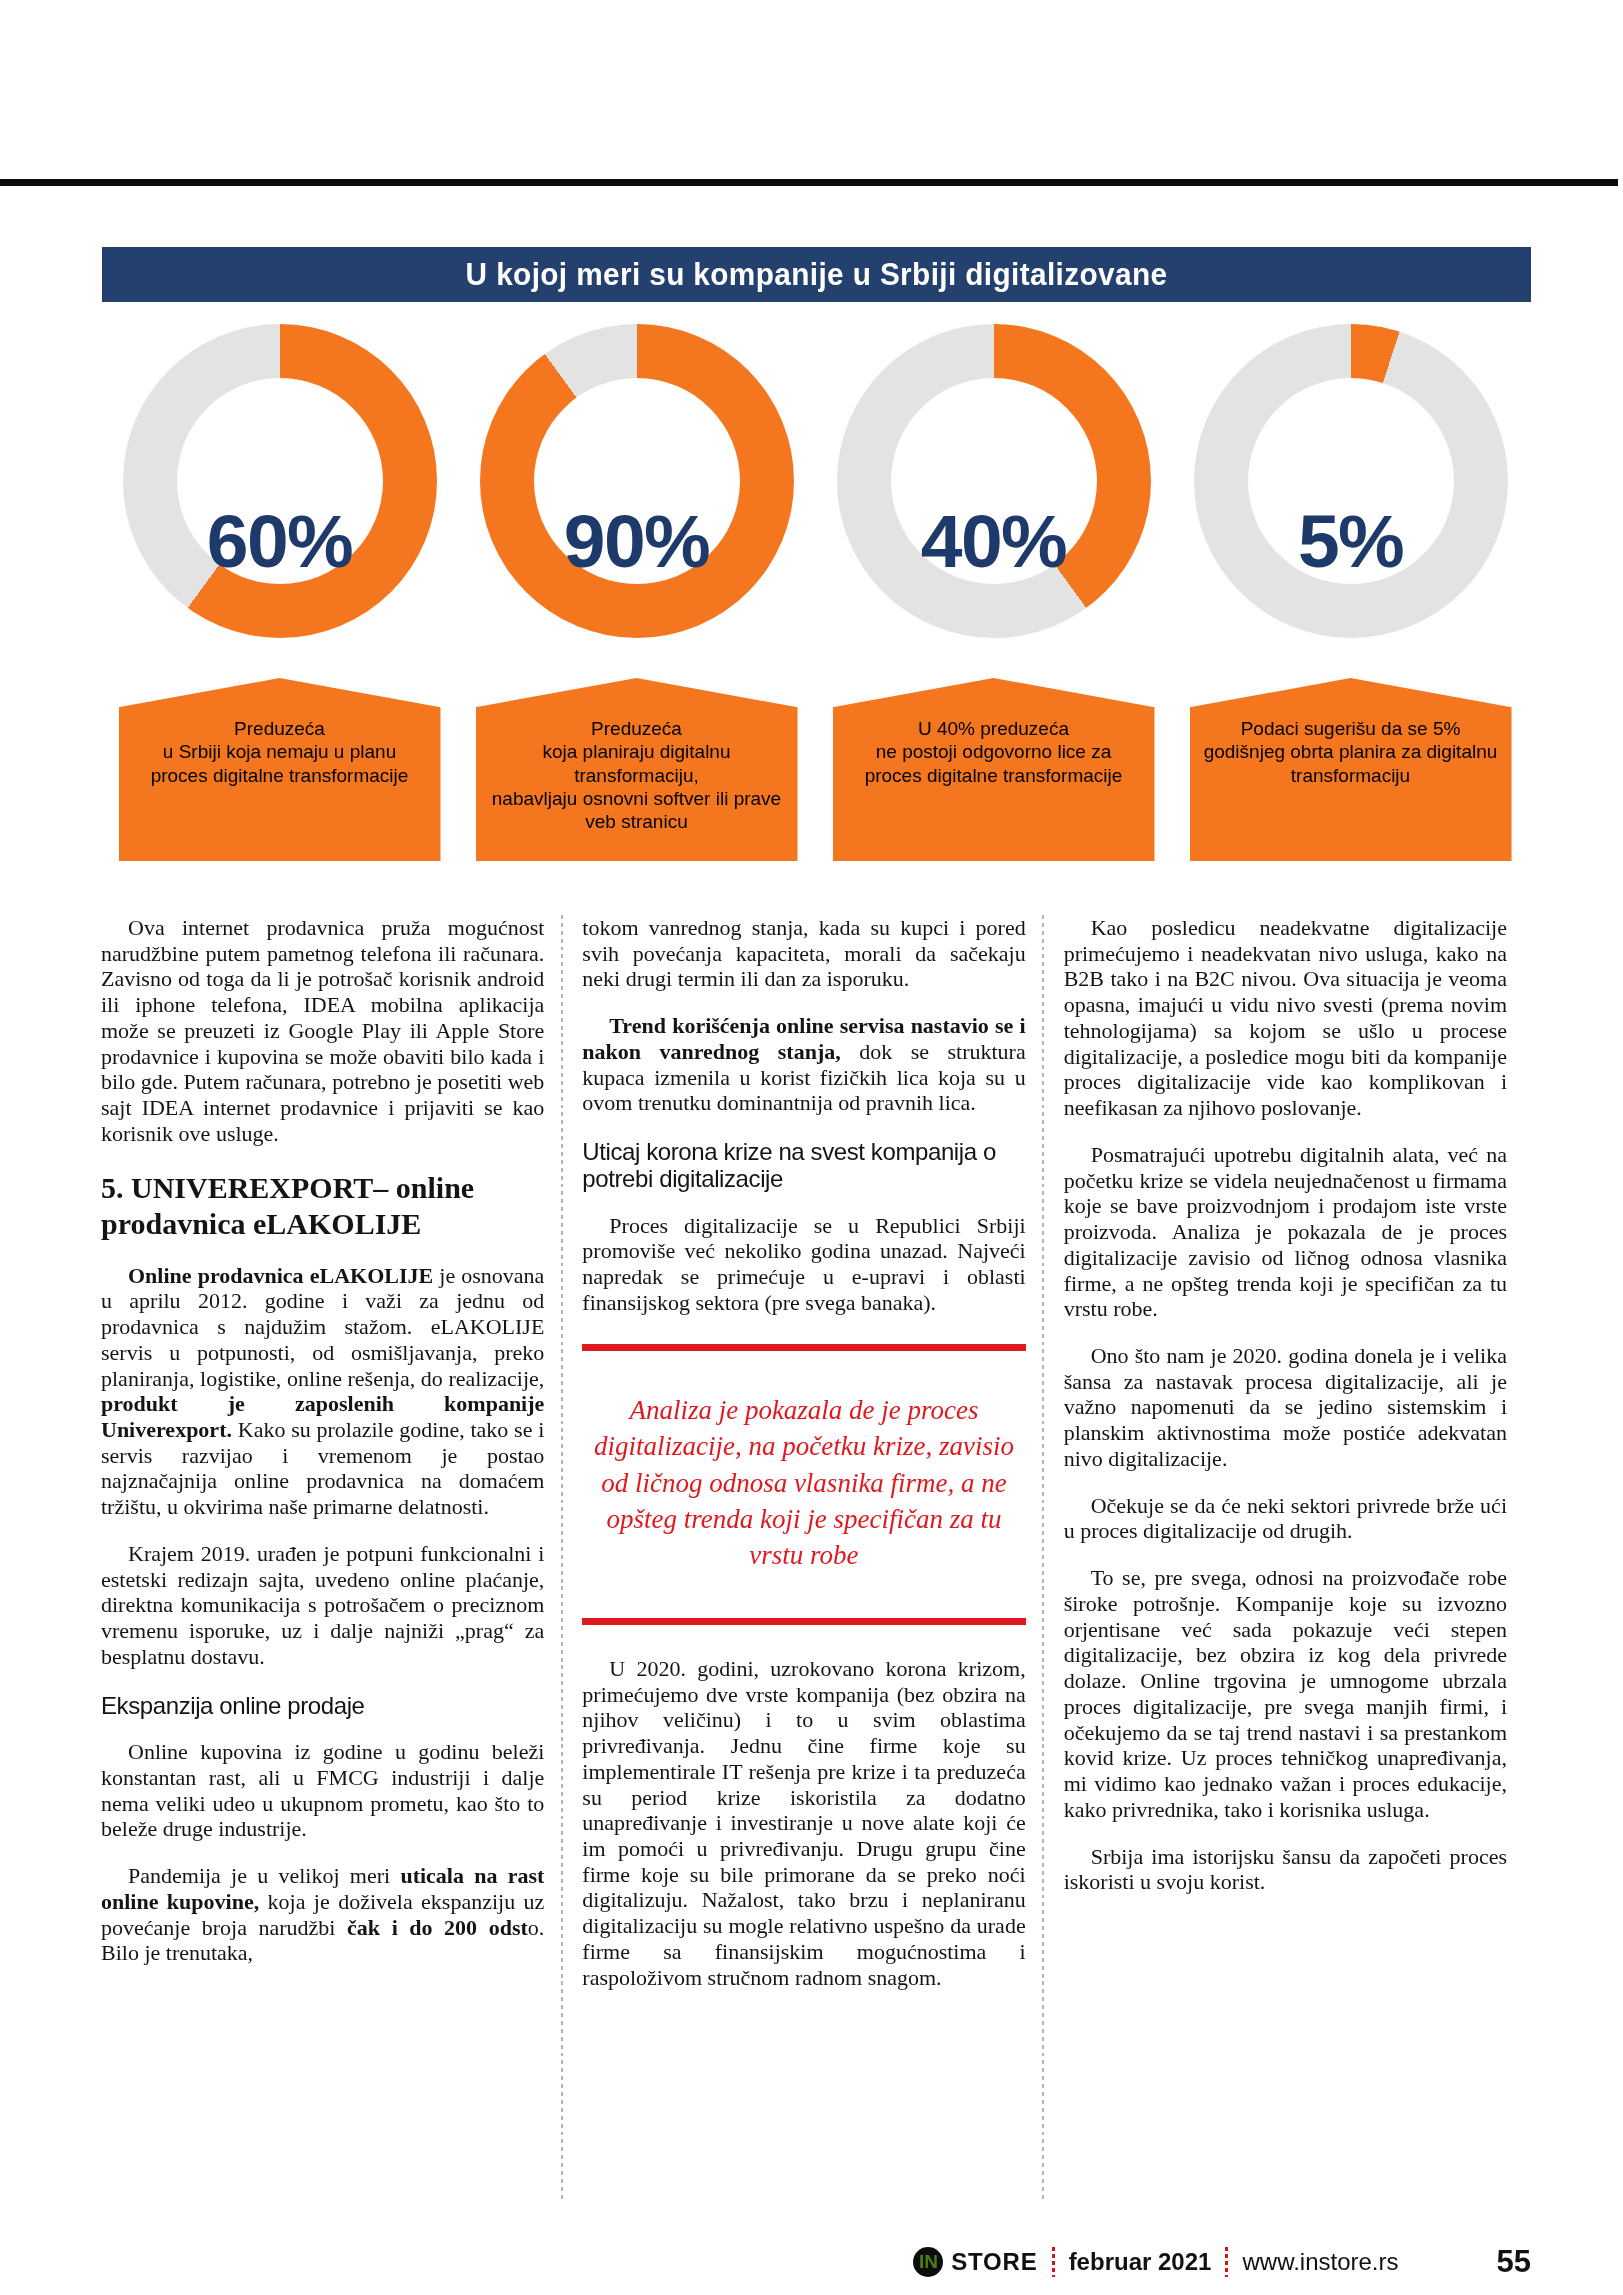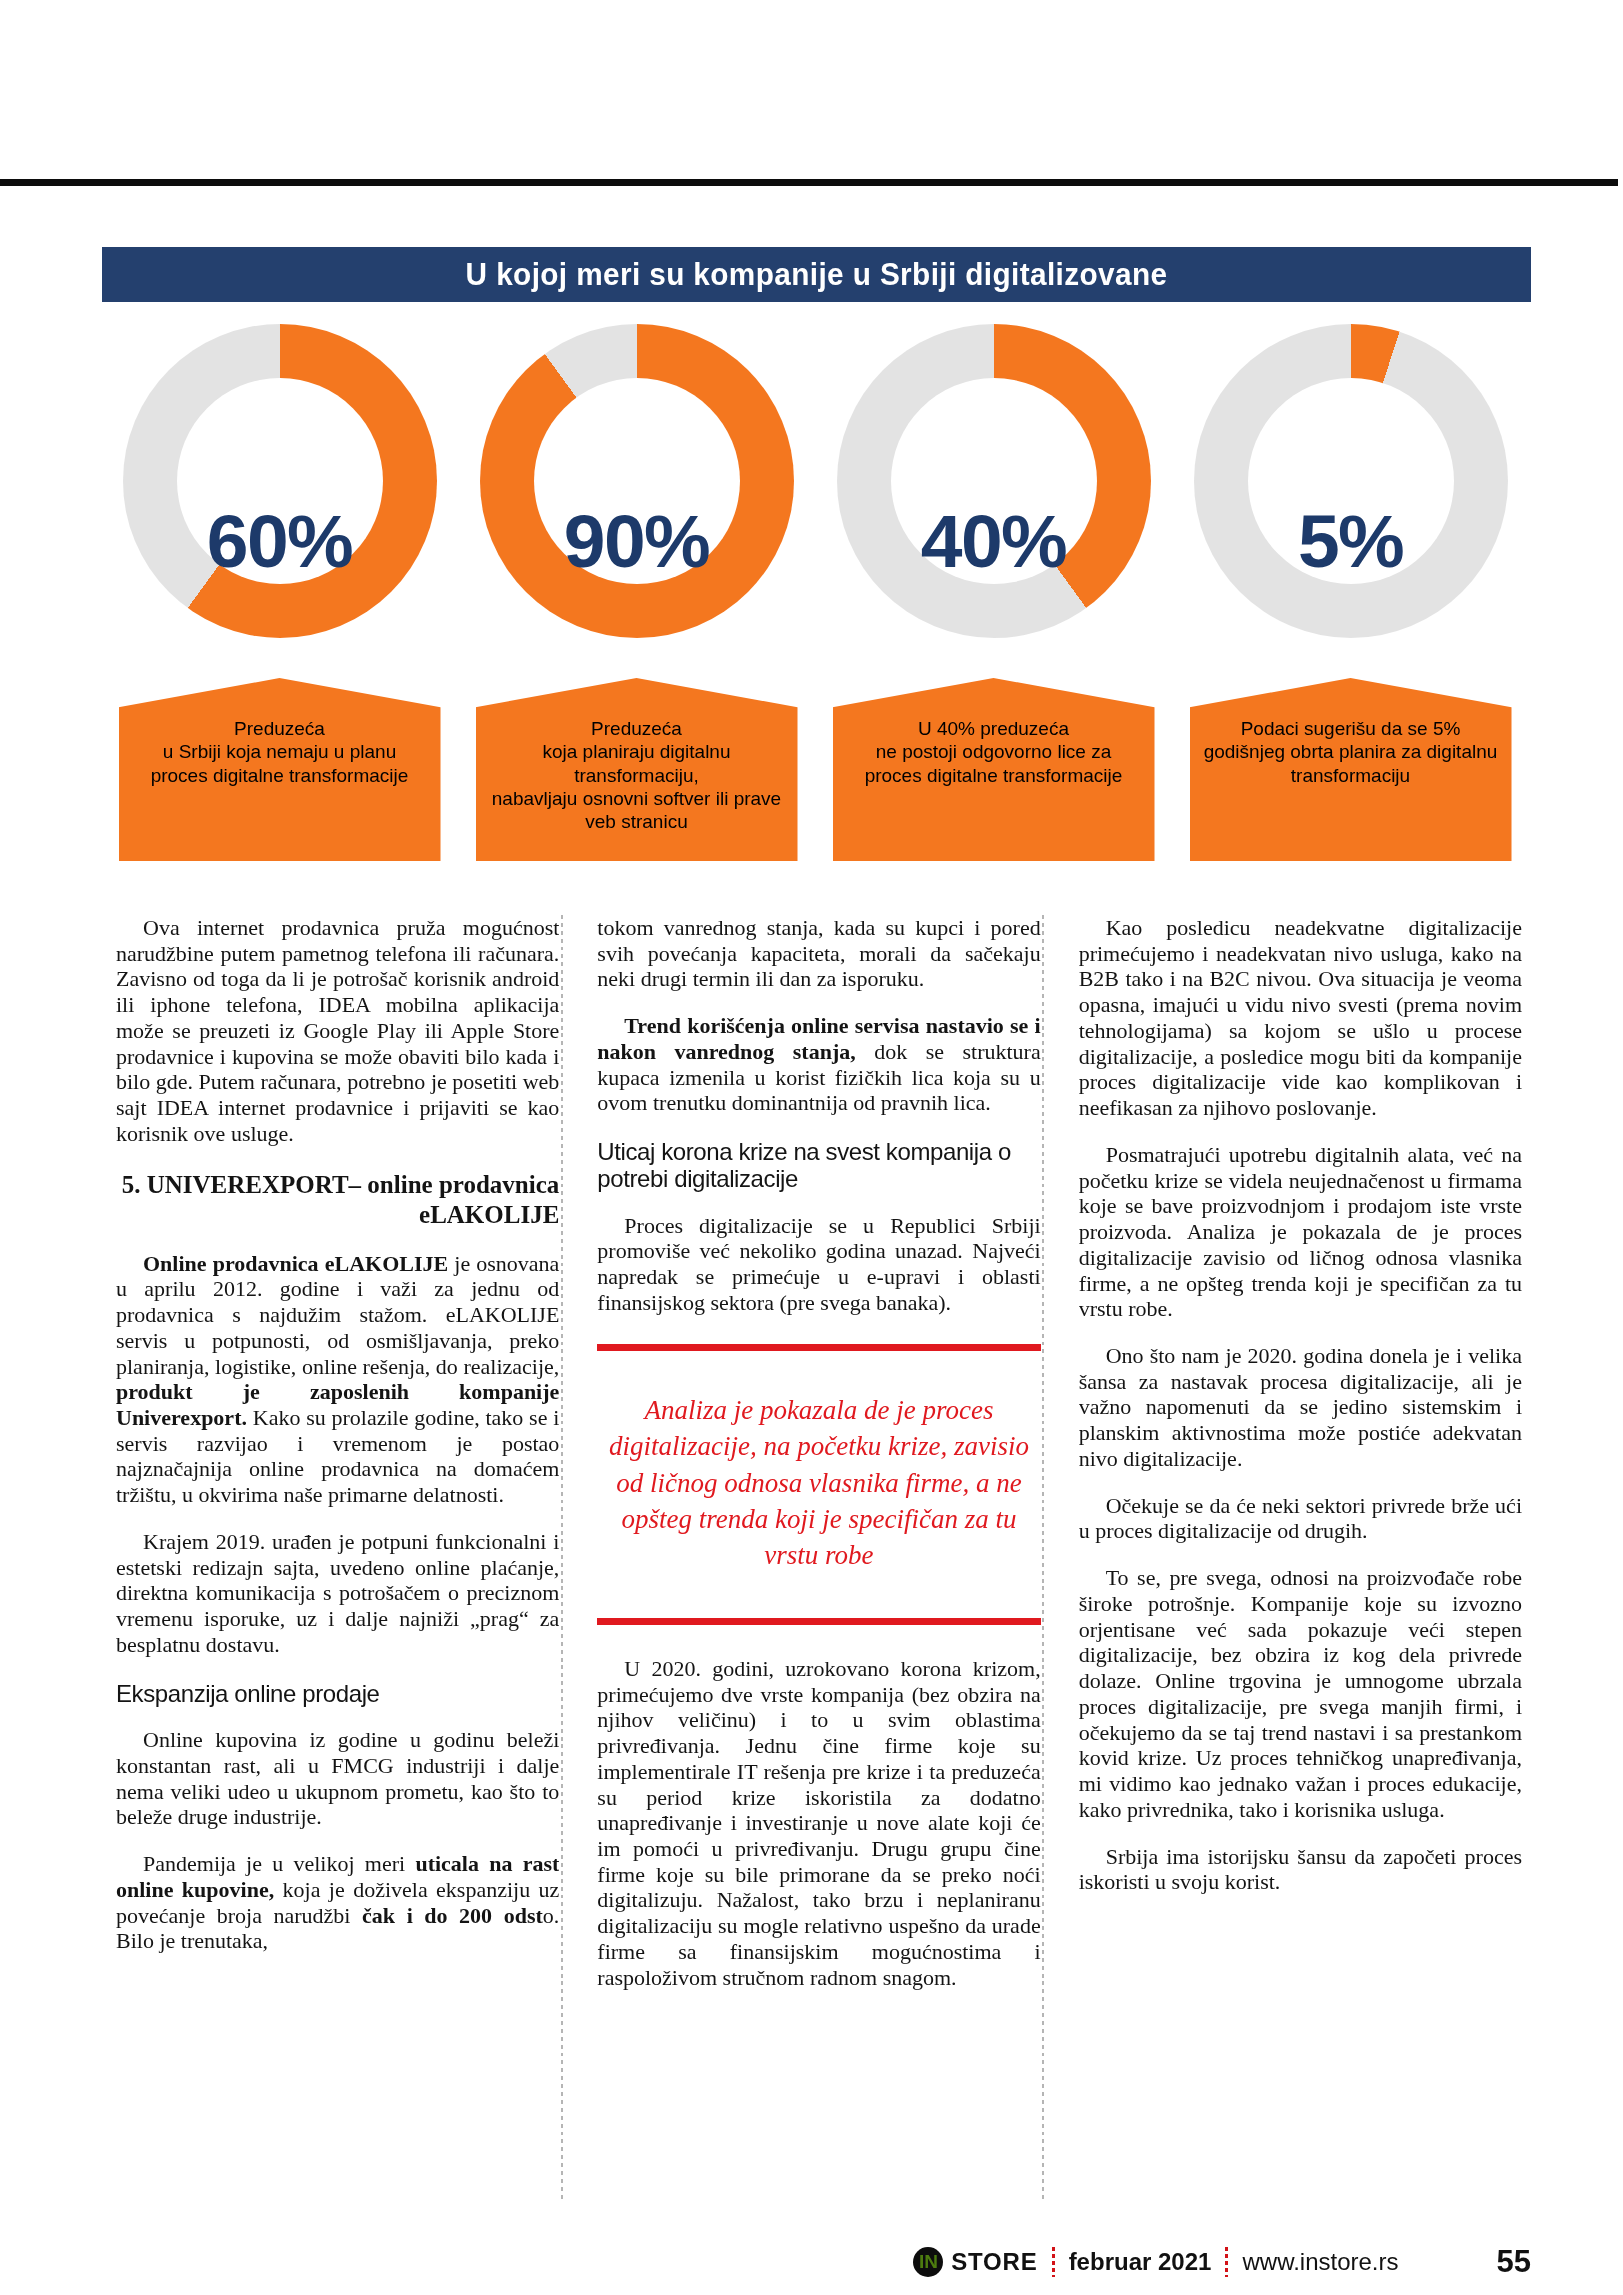--- a/index.html
+++ b/index.html
@@ -51,31 +51,31 @@
   .caption-box{
     width:322px;height:183px;background:var(--orange);
     clip-path:polygon(0 16%,50% 0,100% 16%,100% 100%,0 100%);
     color:#000000;font-family:"Liberation Sans", sans-serif;
     font-size:19px;line-height:1.23;text-align:center;
     padding:39px 14px 0 14px;box-sizing:border-box;
     white-space:pre-line;
   }
   
   .article{
-    position:absolute;left:116px;top:915px;width:1406px;height:1292px;
+    position:absolute;left:101px;top:915px;width:1406px;height:1292px;
     display:grid;grid-template-columns:1fr 1fr 1fr;column-gap:38px;
     overflow:hidden;
   }
   .col{overflow:hidden;font-size:22px;line-height:1.17;text-align:justify;}
   .para{margin:0 0 21px 0;text-indent:27px;}
   .para.no-indent{text-indent:0;}
   .para b{font-weight:bold;}
   .h-serif{
     font-family:"Liberation Serif", serif;font-weight:bold;
-    font-size:25px;line-height:1.2;margin:23.6px 0 20.4px 0;text-align:right;
+    font-size:30px;line-height:1.2;margin:23.6px 0 20.4px 0;text-align:left;
   }
   .h-sans{
     font-family:"Liberation Sans", sans-serif;font-weight:normal;
     font-size:24px;line-height:1.13;margin:22px 0 20.4px 0;text-align:left;
     letter-spacing:-0.4px;
   }
   .pullquote{
     border-top:7px solid var(--red);border-bottom:7px solid var(--red);
     margin:28px 0 31px 0;padding:41px 4.7px 44px 4.7px;
     color:var(--red);font-style:italic;font-size:27px;line-height:1.35;

